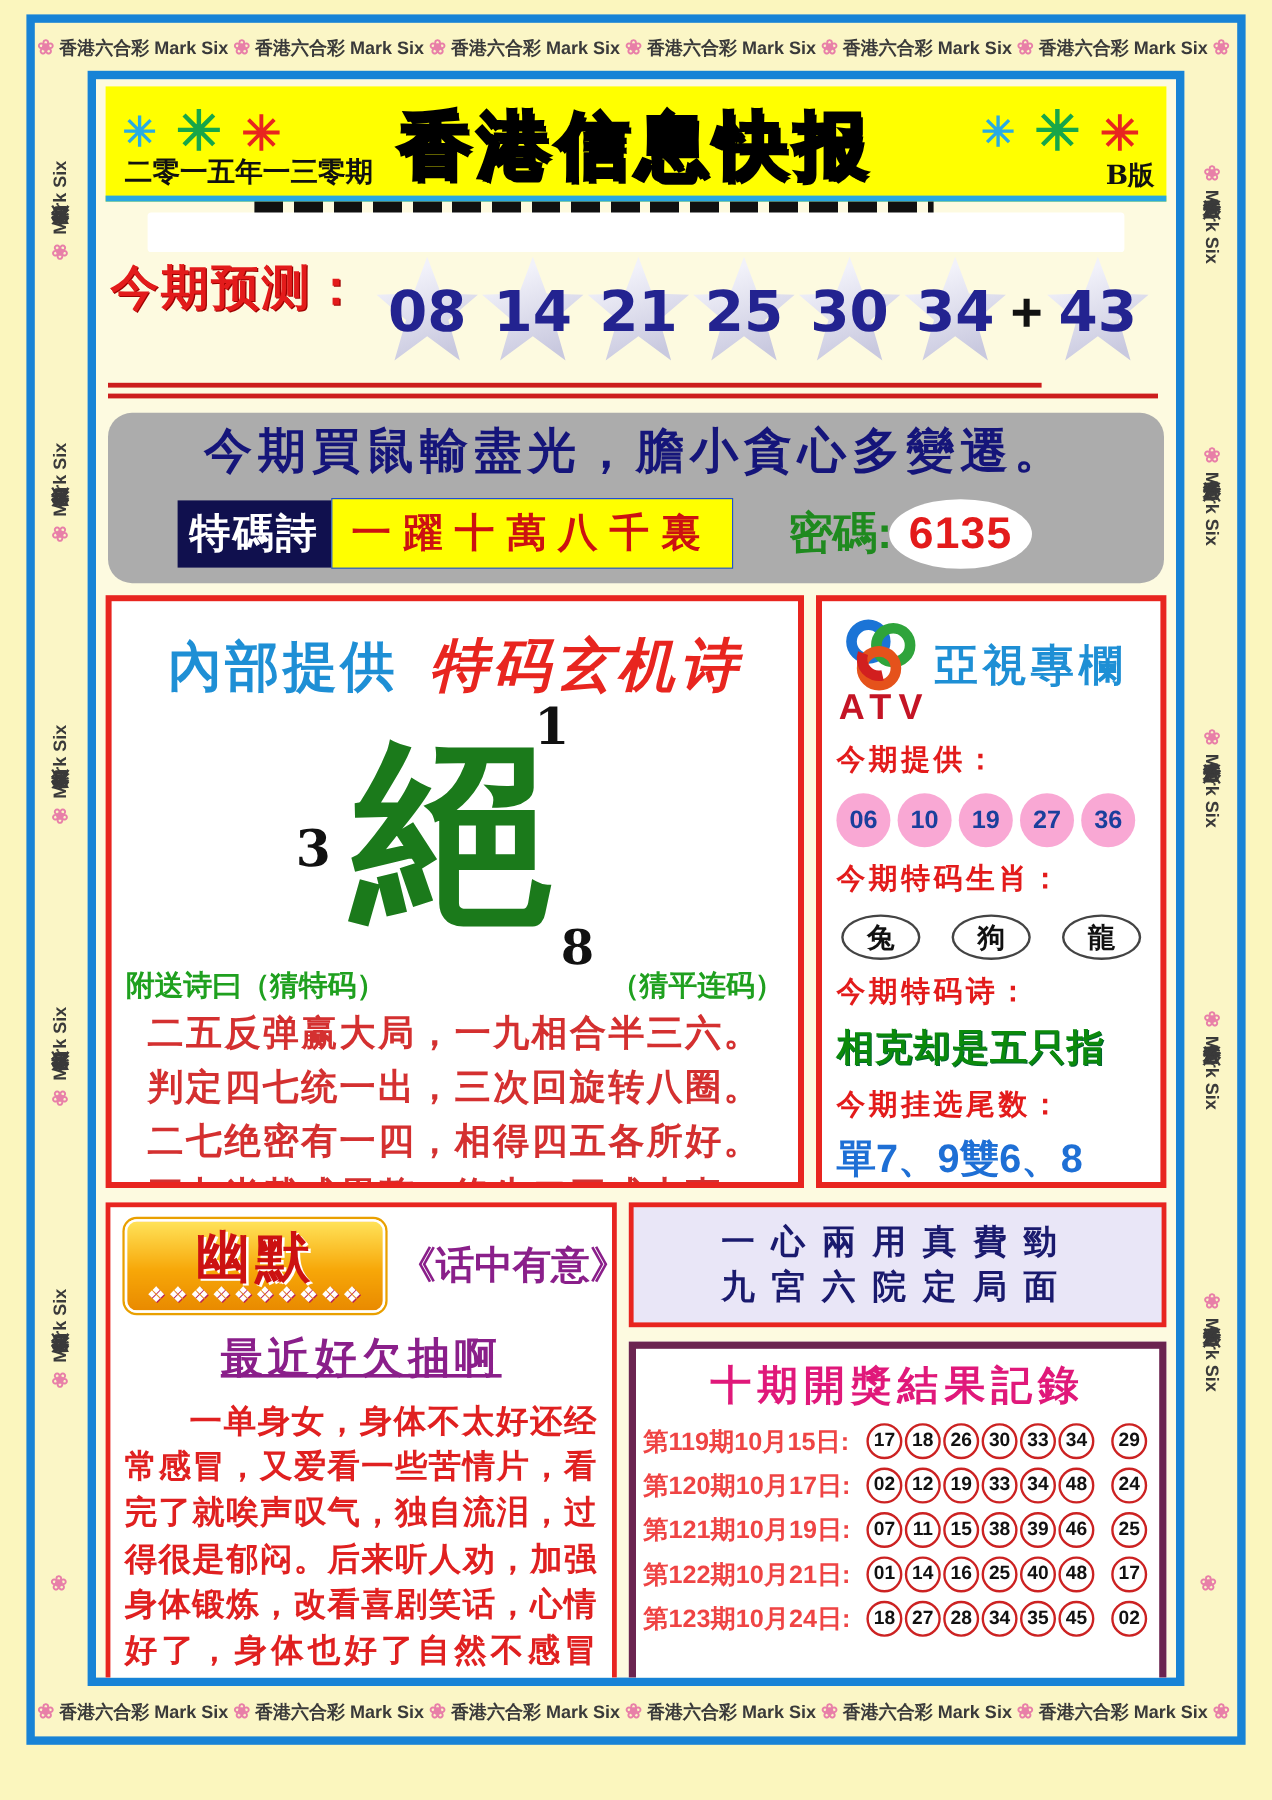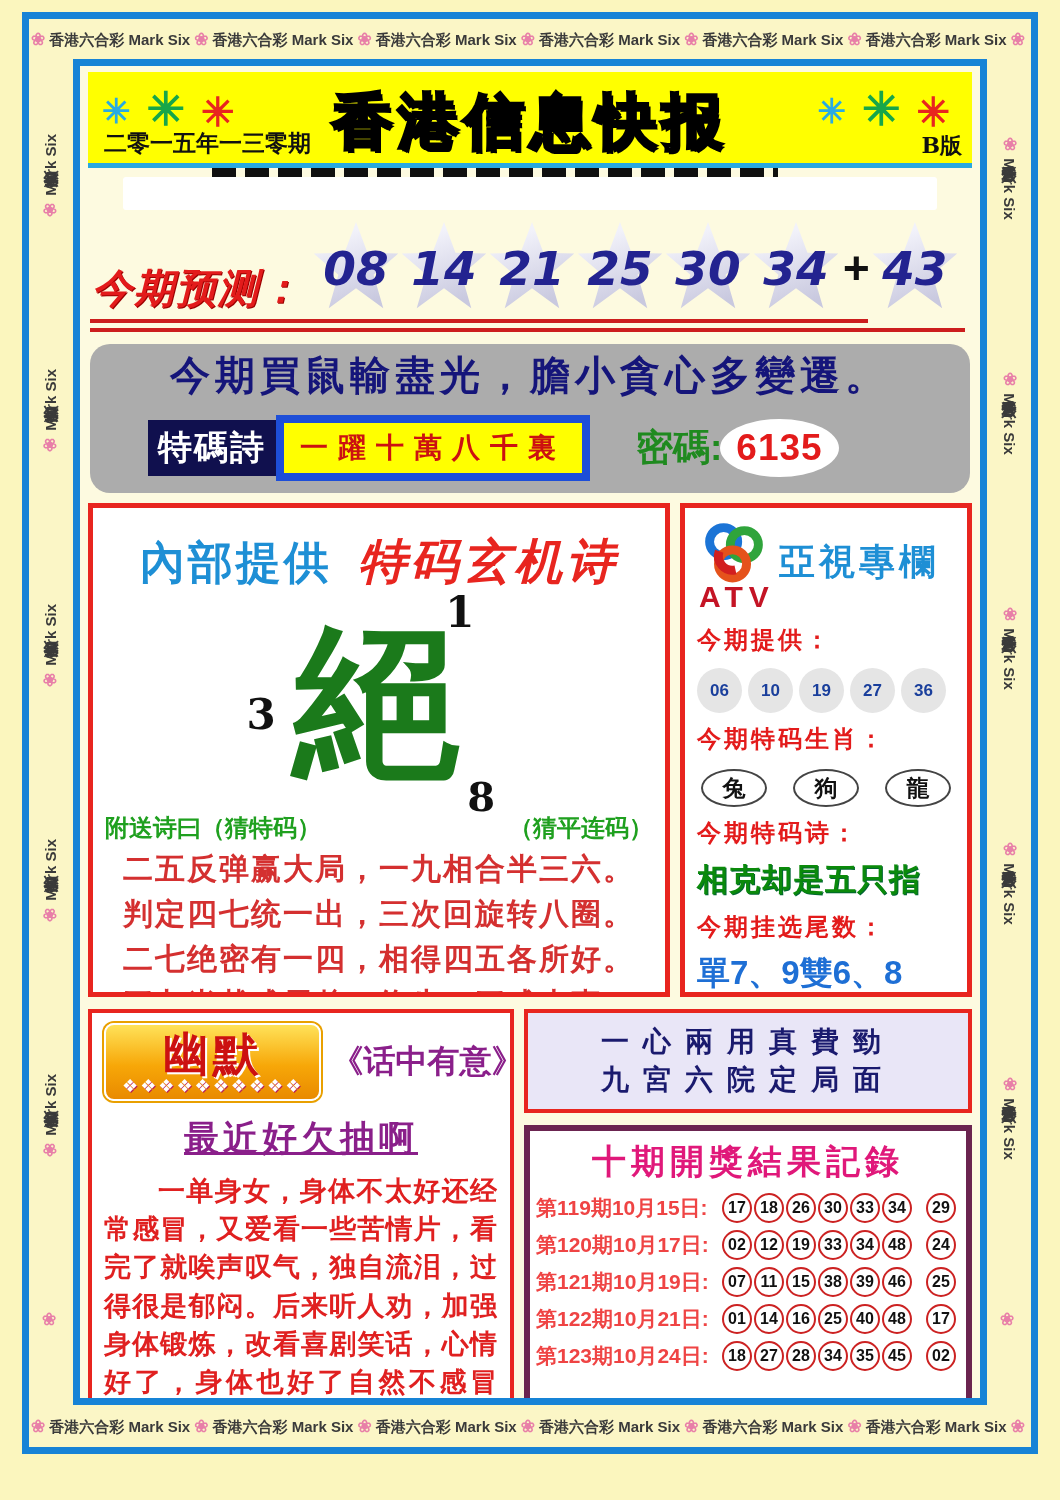--- a/index.html
+++ b/index.html
@@ -36,36 +36,36 @@
   .banner-issue{ position:absolute; left:16px; bottom:4px; font-size:23px; font-weight:bold; color:#111; }
   .banner-edition{ position:absolute; right:10px; bottom:2px; font-size:22px; font-weight:bold; color:#111; font-family:"DejaVu Serif", serif; }
 
   
   .clip-zone{ position:relative; height:44px; }
   .clip-glyphs{ position:absolute; top:0; left:14%; width:64%; height:20px;
      background:repeating-linear-gradient(90deg,#101010 0 24px, transparent 24px 33px); }
   .white-box{ position:absolute; top:9px; left:4%; width:92%; height:33px; background:#fff; border-radius:3px; }
 
   
-  .prediction{ display:flex; align-items:flex-end; height:104px; padding-left:4px; position:relative; z-index:2;font-style:italic; }
+  .prediction{ display:flex; align-items:flex-start; height:104px; padding-left:4px; position:relative; z-index:2; }
   .pred-label{ color:#E31B1B; font-size:40px; font-weight:bold; letter-spacing:2px; margin-right:10px; white-space:nowrap; text-shadow:1px 1px 0 #9c0000; }
   .star-wrap{ position:relative; width:88px; height:96px; display:flex; align-items:center; justify-content:center; }
   .star{ position:absolute; inset:0; background:linear-gradient(160deg,#F2F2FA 20%,#C9C9DF 80%);
      clip-path:polygon(50% 2%, 63% 34%, 98% 35%, 70% 57%, 81% 92%, 50% 71%, 19% 92%, 30% 57%, 2% 35%, 37% 34%); }
   .star-num{ position:relative; color:#232390; font-size:47px; font-weight:bold; font-family:"DejaVu Sans", sans-serif; }
   .plus{ color:#111; font-size:46px; font-weight:bold; margin:0 2px; }
   .red-rule{ height:4px; background:#CC1D1D; margin:3px 0 0 2px; }
   .red-rule.r1{ width:88%; } .red-rule.r2{ width:99%; margin-top:5px; }
 
   
   .gray-box{ background:#ACACAC; border-radius:20px; margin:12px 2px 10px; padding:4px 12px 12px; }
   .slogan-line{ text-align:center; color:#15157A; font-size:40px; font-weight:bold; letter-spacing:5px; white-space:nowrap; }
   .slogan-row{ display:flex; align-items:center; justify-content:flex-start; margin-top:12px; padding-left:46px; }
   .poem-tag{ background:#10104E; color:#fff; font-size:34px; font-weight:bold; padding:5px 10px; letter-spacing:2px; }
-  .poem-box{ background:#FFFF00; border:8px solid #1d4ed8; color:#CC1111; font-size:28px; font-weight:bold;
+  .poem-box{ background:#FFFF00; border:1px solid #1d4ed8; color:#CC1111; font-size:33px; font-weight:bold;
      padding:6px 16px; letter-spacing:10px; white-space:nowrap; font-family:"DejaVu Serif", serif; }
   .pass-label{ color:#1F8A1F; font-size:37px; font-weight:bold; margin-left:46px; }
   .pass-ellipse{ background:#fff; border-radius:50%; padding:8px 16px; margin-left:-2px; }
   .pass-value{ color:#E31B1B; font-size:37px; font-weight:bold; letter-spacing:1px; }
 
   
   .columns{ display:flex; gap:10px; height:494px; }
   .mystery-box{ flex:1; border:5px solid #E8251F; background:#fff; padding:8px 10px; overflow:hidden; }
   .mys-heading{ text-align:center; margin-top:14px; white-space:nowrap; }
   .mys-h-left{ color:#1E8FD5; font-size:45px; font-weight:bold; letter-spacing:3px; }
@@ -78,21 +78,21 @@
   .cn-8{ font-size:40px; left:66%; bottom:-8px; }
   .mys-sub{ display:flex; justify-content:space-between; color:#1FA01F; font-size:24px; font-weight:bold; padding:0 2px 2px; }
   .mys-poem{ text-align:center; color:#D43030; font-size:30px; font-weight:bold; line-height:1.5; letter-spacing:2px; white-space:nowrap; font-family:"DejaVu Serif", serif; }
 
   .atv-box{ width:292px; border:5px solid #E8251F; background:#fff; padding:10px 12px; overflow:hidden; }
   .atv-logo-row{ display:flex; align-items:center; gap:8px; }
   .atv-title{ color:#1E8FD5; font-size:36px; font-weight:bold; letter-spacing:4px; margin-top:14px; white-space:nowrap; font-family:"DejaVu Serif", serif; }
   .atv-word{ color:#C41425; font-size:30px; font-weight:bold; letter-spacing:6px; margin:-12px 0 4px 2px; }
   .atv-label{ color:#E31B1B; font-size:24px; font-weight:bold; letter-spacing:3px; margin-top:10px; white-space:nowrap; }
   .atv-nums{ display:flex; gap:6px; margin-top:12px; }
-  .ynum{ width:45px; height:45px; border-radius:50%; background:#e5e5e5; color:#1A3F9C; font-size:17px; font-weight:bold;
+  .ynum{ width:45px; height:45px; border-radius:50%; background:#f9a8d4; color:#1A3F9C; font-size:21px; font-weight:bold;
      display:flex; align-items:center; justify-content:center; }
   .zodiacs{ display:flex; justify-content:space-between; margin-top:14px; padding:0 4px; }
   .zod{ width:66px; height:38px; border:2px solid #444; border-radius:50%; background:#fff; color:#111;
      font-size:23px; font-weight:bold; display:flex; align-items:center; justify-content:center; font-family:"DejaVu Serif", serif; }
   .atv-green-poem{ color:#0B8A0B; font-size:31px; font-weight:bold; letter-spacing:1px; margin-top:10px; white-space:nowrap; font-family:"DejaVu Serif", serif; text-shadow:1px 1px 0 #063; }
   .atv-tail{ color:#1E6FD5; font-size:33px; font-weight:bold; margin-top:8px; white-space:nowrap; }
 
   
   .bottom{ display:flex; gap:10px; margin-top:12px; height:556px; }
   .humor-box{ flex:1; border:4px solid #E8251F; background:#fff; padding:10px 12px; overflow:hidden; }

